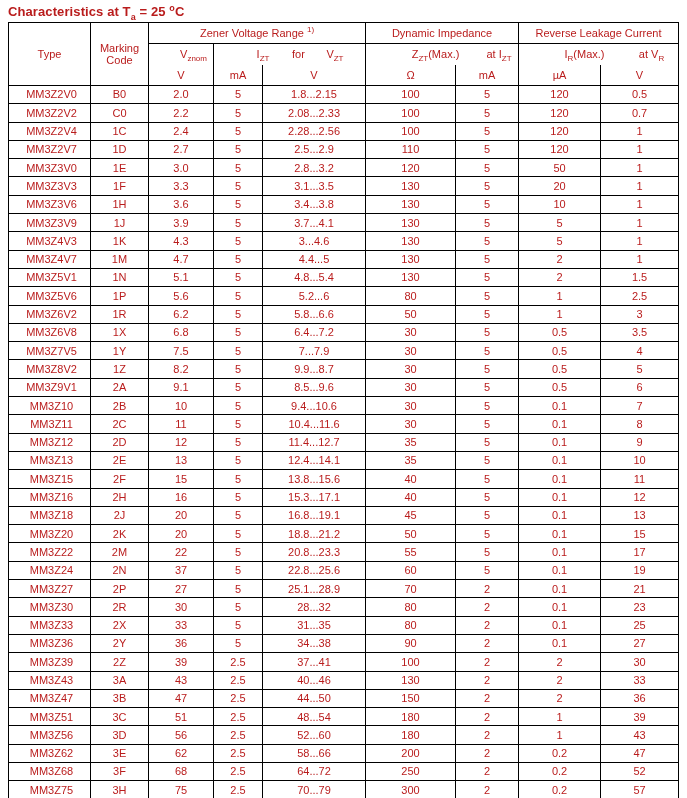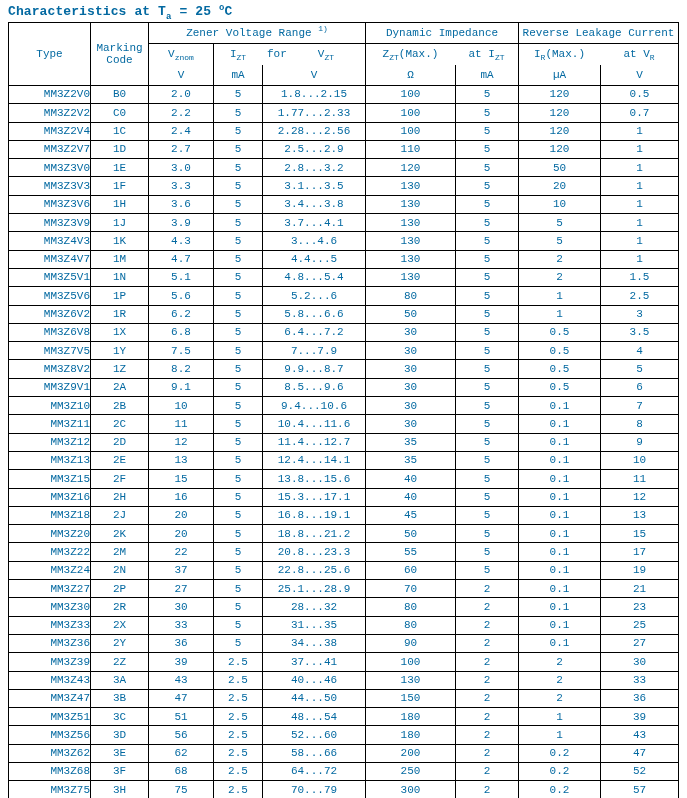--- a/index.html
+++ b/index.html
@@ -1,20 +1,20 @@
 <!DOCTYPE html>
 <html><head>
 <meta charset="utf-8">
 <style>
   html,body{margin:0;padding:0;background:#fff;}
   .page{
     position:relative;
     width:687px;height:798px;
-    background:#fff;color:#0369a1;
-    font-family:Liberation Mono, monospace;
+    background:#fff;color:#b91c1c;
+    font-family:Liberation Sans, sans-serif;
     overflow:hidden;
   }
   .title{
     margin:4px 0 3px 8px;
     font-size:13px;font-weight:bold;
     letter-spacing:0.1px;
   }
   .title sub{font-size:9px;}
   .title sup{font-size:9px;}
   table{
@@ -29,24 +29,24 @@
     padding:0;
     text-align:center;
     vertical-align:middle;
     line-height:1.12;
     overflow:hidden;
     white-space:nowrap;
   }
   sub{font-size:8px;line-height:0;}
   sup{font-size:8px;line-height:0;}
   thead td{height:20px;}
-  tr.lblrow td{border-bottom-style:hidden;height:21px;}
+  tr.lblrow td{border-bottom-style:hidden;height:21px;padding-left:25px;}
   tr.unitrow td{border-top-style:hidden;height:20px;}
   tbody td{height:17.3px;}
-  td.lt{text-align:right;padding-left:4px;}
+  td.lt{text-align:center;padding-left:4px;}
   .split{display:flex;align-items:flex-start;width:100%;}
   .split span{display:inline-block;}
   .w-izt{width:48px;text-align:center;}
   .for-gap{margin-left:5px;}
   .w-rest{flex:1;text-align:center;}
   .w-zzt{width:89px;text-align:center;}
   .w-atizt{flex:1;text-align:center;}
   .w-ir{width:81px;text-align:center;}
   .w-atvr{flex:1;text-align:center;}
 </style>
@@ -119,21 +119,21 @@
         <td>100</td>
         <td>5</td>
         <td>120</td>
         <td>0.5</td>
       </tr>
         <tr>
         <td class="lt">MM3Z2V2</td>
         <td>C0</td>
         <td>2.2</td>
         <td>5</td>
-        <td>1.77...2.33</td>
+        <td>2.08...2.33</td>
         <td>100</td>
         <td>5</td>
         <td>120</td>
         <td>0.7</td>
       </tr>
         <tr>
         <td class="lt">MM3Z2V4</td>
         <td>1C</td>
         <td>2.4</td>
         <td>5</td>

